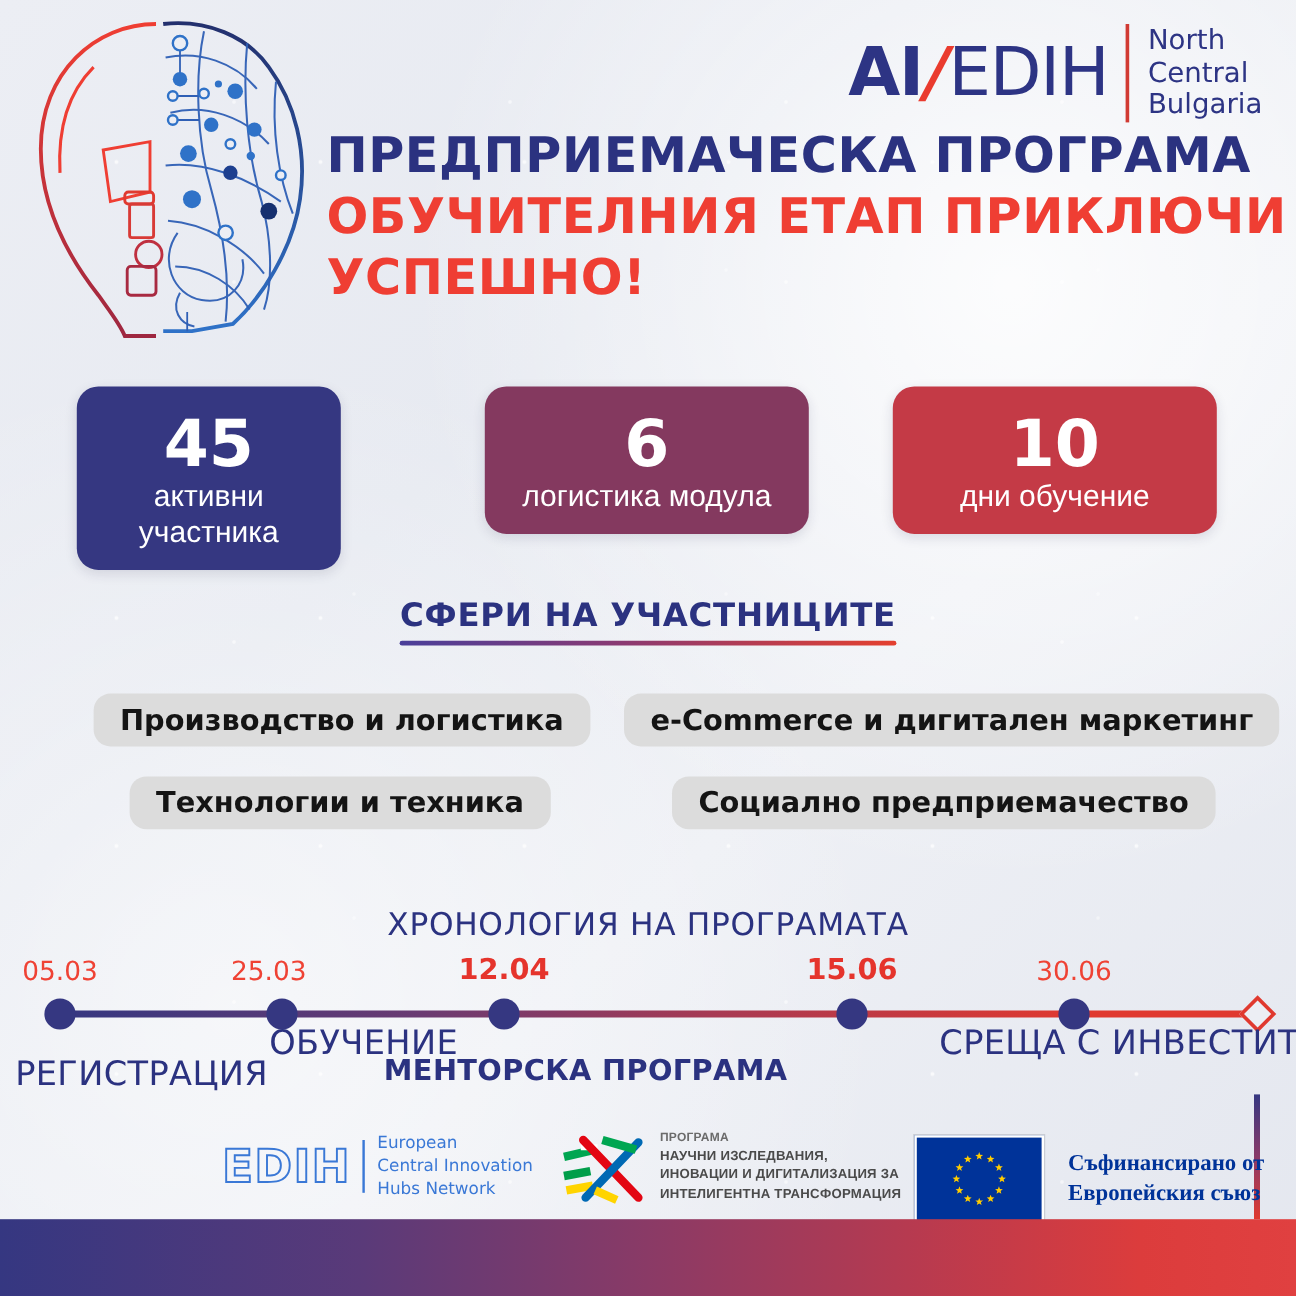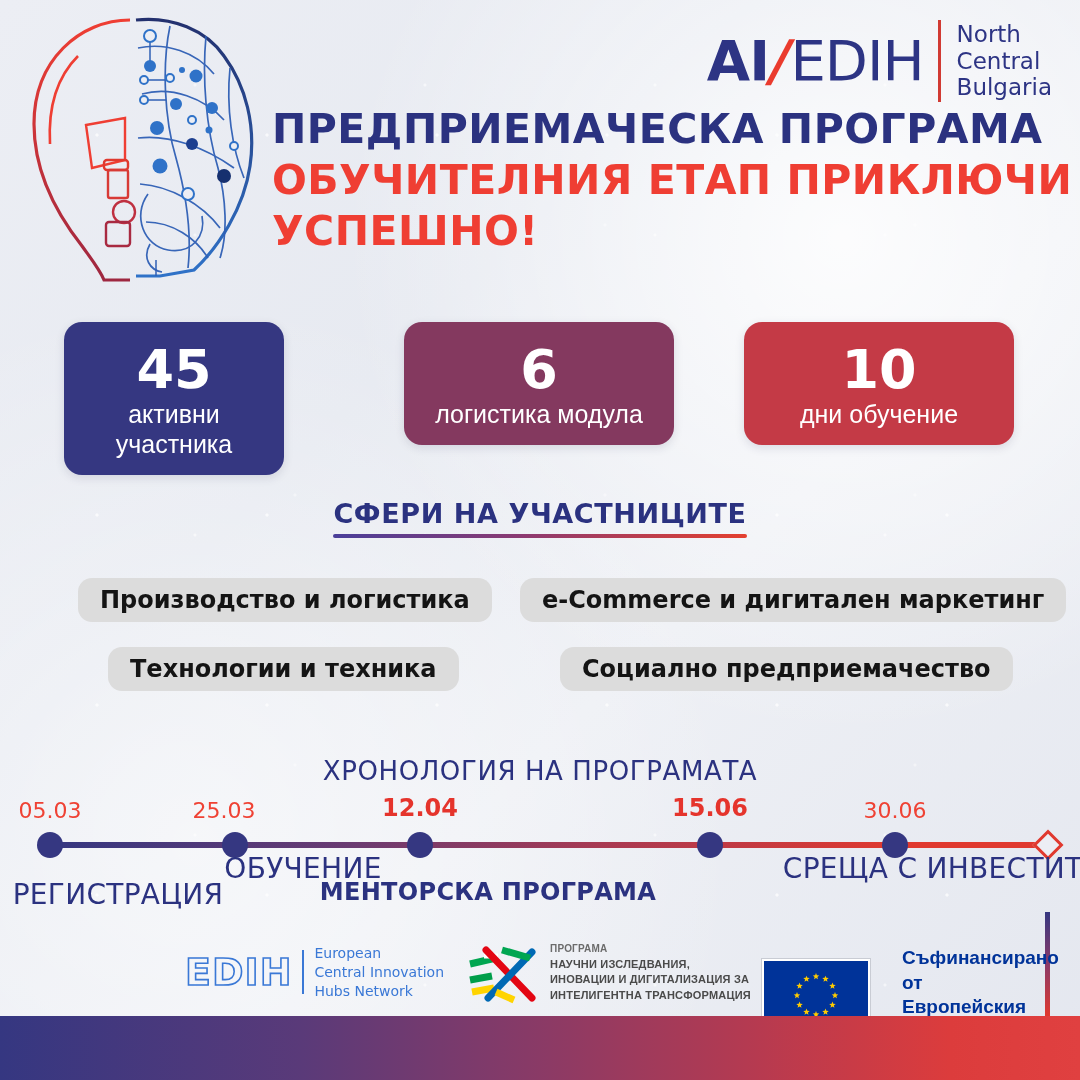--- a/index.html
+++ b/index.html
@@ -104,22 +104,22 @@
      font-family:"DejaVu Sans","Liberation Sans",sans-serif;}
 
   .prog{position:absolute;left:462px;top:12px;display:flex;align-items:center;}
   .prog .txt{font-size:11px;color:#4a4a4a;font-weight:bold;line-height:1.42;letter-spacing:.2px;
      font-family:Liberation Sans, sans-serif;}
   .prog .txt .p1{font-size:10px;color:#6b6b6b;}
 
   .eu{position:absolute;left:762px;top:16px;display:flex;align-items:center;}
   .eu .flag{width:104px;height:69px;background:#003399;border:2px solid #fff;position:relative;
      box-shadow:0 0 0 1px #c9ccd4;}
-  .eu .txt{font-size:19px;color:#003399;font-weight:bold;line-height:1.3;margin-left:32px;
-     font-family:Liberation Sans, sans-serif;}
+  .eu .txt{font-size:19px;color:#003399;font-weight:bold;line-height:1.3;margin-left:20px;
+     font-family:Liberation Serif, serif;}
 
   .bottombar{position:absolute;left:0;top:1016px;width:1080px;height:64px;
      background:linear-gradient(90deg,#353781 0%,#5a3a79 28%,#8a3a66 50%,#b63a50 70%,#dc3c3c 88%,#e04040 100%);}
 </style>
 </head>
 <body>
 
 <div id="poster">
   <div class="dust"></div>
 

